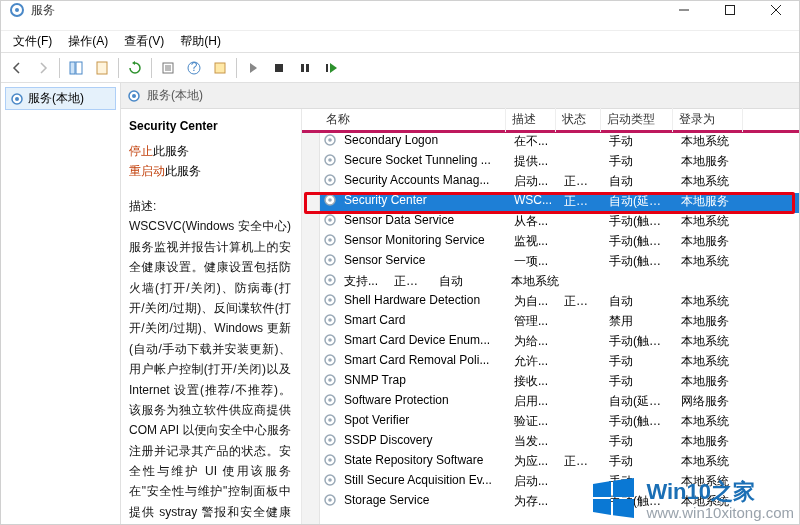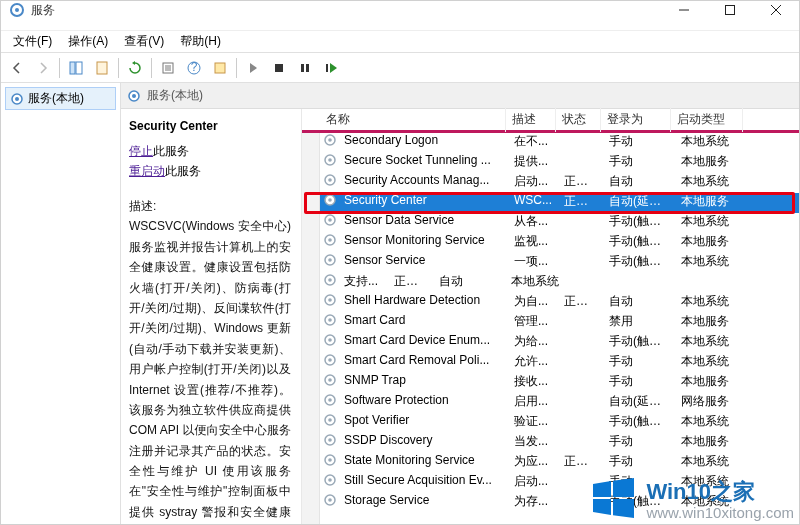--- a/index.html
+++ b/index.html
@@ -17,21 +17,21 @@
 .body{flex:1;display:flex;min-height:0}
 .navpane{width:120px;border-right:1px solid #e0e0e0;padding:4px}
 .navitem{display:flex;align-items:center;gap:4px;padding:2px 4px;background:#e5f1fb;border:1px solid #aecff7}
 .content{flex:1;display:flex;flex-direction:column;min-width:0}
 .tabheader{background:#f0f0f0;display:flex;align-items:center;padding:4px 6px;border-bottom:1px solid #ddd;gap:6px}
 .tabheader .tabtitle{color:#555}
 .detail{flex:1;display:flex;min-height:0}
 .descpane{width:180px;padding:10px 10px 6px 8px;overflow:hidden}
 .descpane h3{font-size:12px;font-weight:700;margin-bottom:10px}
 .linkline{margin-bottom:3px}
-.linkline a{color:#4c1d95;text-decoration:underline;cursor:pointer}
+.linkline a{color:#c2410c;cursor:pointer}
 .desctext{margin-top:16px;font-size:12px;line-height:1.7;color:#111;text-align:justify}
 .listwrap{flex:1;display:flex;flex-direction:column;min-width:0;border-left:1px solid #e8e8e8;position:relative}
 .listhdr{display:flex;border-bottom:3px solid #be185d;background:#fff;height:24px;align-items:center;position:relative;z-index:2}
 .colh{padding:4px 6px;border-right:1px solid #eee;color:#333;white-space:nowrap;overflow:hidden}
 .c-name{width:186px}
 .c-desc{width:50px}
 .c-status{width:45px}
 .c-start{width:72px}
 .c-logon{width:70px}
 .rows{flex:1;overflow:hidden;position:relative}
@@ -201,22 +201,22 @@
             <span>WSCSVC(Windows 安全中心)服务监视并报告计算机上的安全健康设置。健康设置包括防火墙(打开/关闭)、防病毒(打开/关闭/过期)、反间谍软件(打开/关闭/过期)、Windows 更新(自动/手动下载并安装更新)、用户帐户控制(打开/关闭)以及 Internet 设置(推荐/不推荐)。该服务为独立软件供应商提供 COM API 以便向安全中心服务注册并记录其产品的状态。安全性与维护 UI 使用该服务在"安全性与维护"控制面板中提供 systray 警报和安全健康状况的图形视图。网络访问保护(NAP)使用该服务向 NAP 网络策略服务器报告客户端的安全健康状况，以便进行网络隔离</span>
           </div>
         </div>
 
         <div class="listwrap">
           <div class="listhdr">
             <div style="width:18px"></div>
             <div class="colh c-name">名称</div>
             <div class="colh c-desc">描述</div>
             <div class="colh c-status">状态</div>
+            <div class="colh c-start">启动类型</div>
             <div class="colh c-logon">登录为</div>
-            <div class="colh c-start">启动类型</div>
           </div>
           <div class="rows" id="rows">
             <div class="scrollgutter"></div>
           <div class="row">
                 <span class="cell ic">
                   <svg width="14" height="14">
                     <circle cx="7" cy="7" r="5" fill="#fff" stroke="#9aa9b7" stroke-width="1.5"></circle>
                     <circle cx="7" cy="7" r="1.8" fill="#9aa9b7"></circle>
                   </svg>
                 </span>
@@ -420,21 +420,21 @@
                 <span class="cell c-start">手动</span>
                 <span class="cell c-logon">本地服务</span>
               </div>
               <div class="row">
                 <span class="cell ic">
                   <svg width="14" height="14">
                     <circle cx="7" cy="7" r="5" fill="#fff" stroke="#9aa9b7" stroke-width="1.5"></circle>
                     <circle cx="7" cy="7" r="1.8" fill="#9aa9b7"></circle>
                   </svg>
                 </span>
-                <span class="cell nm">State Monitoring Service</span>
+                <span class="cell nm">State Repository Software</span>
                 <span class="cell c-desc">为应...</span>
                 <span class="cell c-status">正在...</span>
                 <span class="cell c-start">手动</span>
                 <span class="cell c-logon">本地系统</span>
               </div>
               <div class="row">
                 <span class="cell ic">
                   <svg width="14" height="14">
                     <circle cx="7" cy="7" r="5" fill="#fff" stroke="#9aa9b7" stroke-width="1.5"></circle>
                     <circle cx="7" cy="7" r="1.8" fill="#9aa9b7"></circle>

